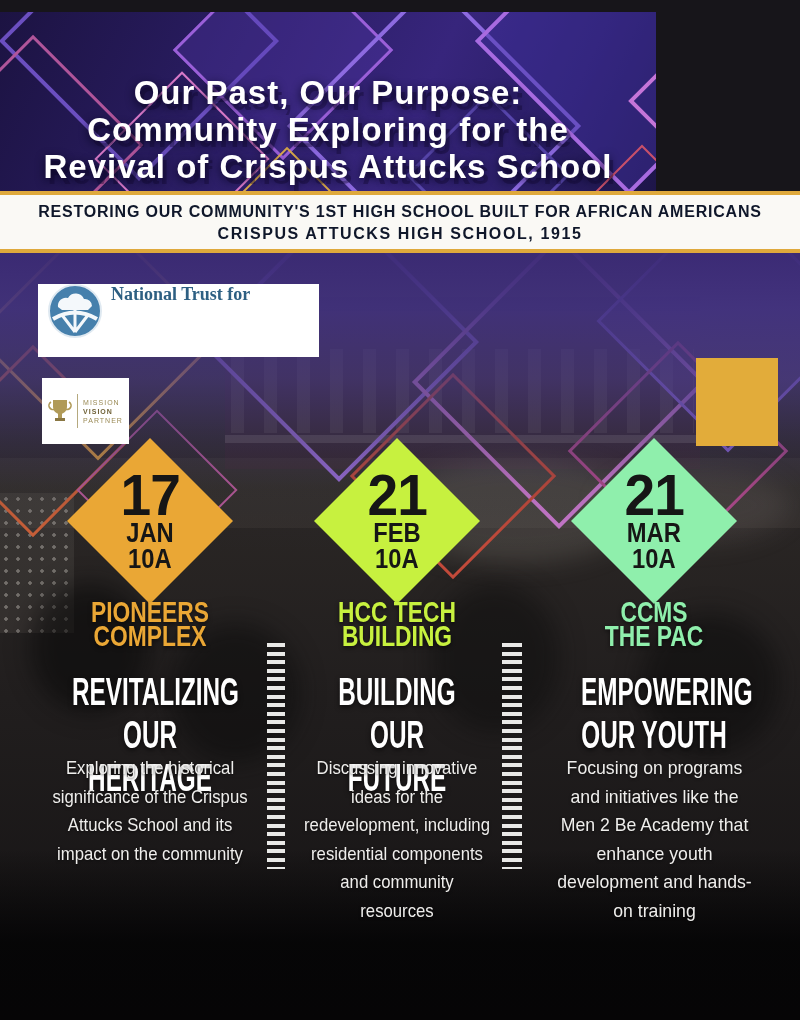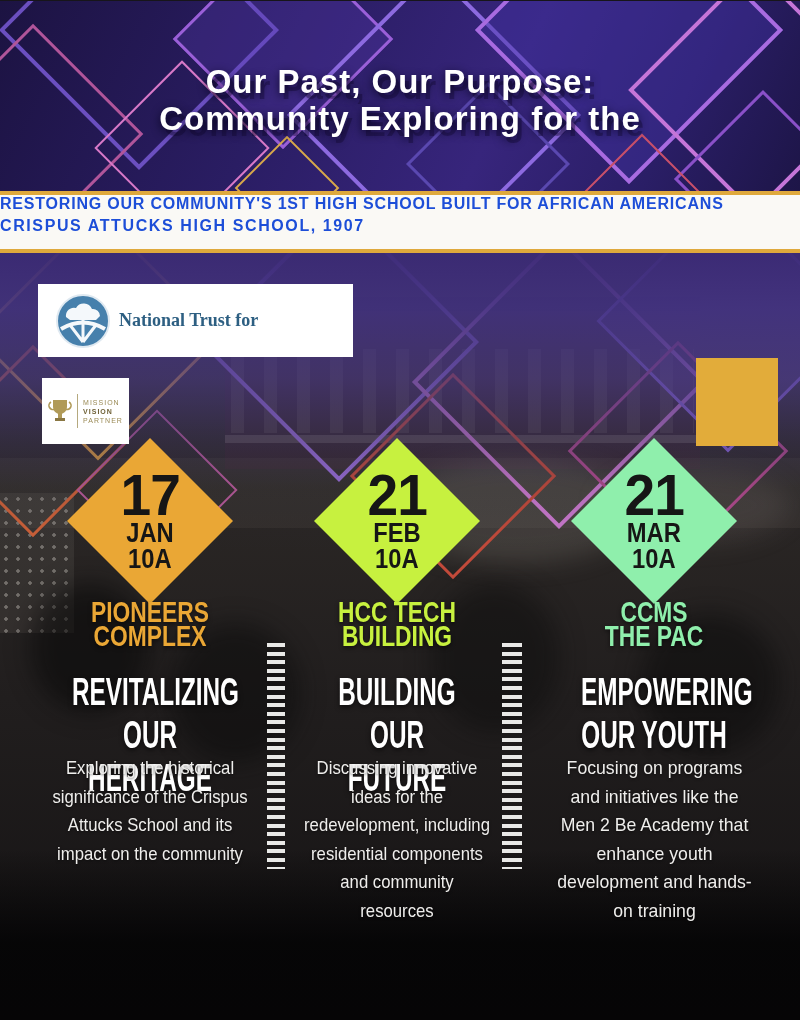--- a/index.html
+++ b/index.html
@@ -1,30 +1,30 @@
 <!DOCTYPE html>
 <html><head>
 <meta charset="utf-8">
 <style>
   html,body{margin:0;padding:0;background:#000;}
   .poster{position:relative;width:800px;height:1020px;overflow:hidden;
     background:#17151a;font-family:"Liberation Sans",sans-serif;}
 
   
-  .header{position:absolute;left:0;top:1px;width:800px;height:192px;overflow:hidden;
+  .header{position:absolute;left:0;top:12px;width:656px;height:192px;overflow:hidden;
     background:linear-gradient(115deg,#1c1342 0%,#2a1d63 35%,#37257c 62%,#2a1e66 82%,#1d1547 100%);}
   .dsq{position:absolute;transform:rotate(45deg);}
   .title{position:absolute;left:0;top:62px;width:100%;text-align:center;color:#fff;
     font-weight:bold;font-size:33px;line-height:37px;letter-spacing:1px;
     text-shadow:0 3px 10px rgba(5,0,25,.85),4px 6px 0 rgba(18,8,48,.38);}
 
   
   .banner{position:absolute;left:0;top:191px;width:800px;height:62px;box-sizing:border-box;
     background:#faf9f5;border-top:4px solid #dfa93c;border-bottom:4px solid #dfa93c;
-    text-align:left;color:#1d4ed8;font-weight:bold;padding-top:0;}
+    text-align:center;color:#0f172a;font-weight:bold;padding-top:8px;}
   .banner .bl1{font-size:16px;letter-spacing:0.8px;}
   .banner .bl2{font-size:16px;letter-spacing:1.6px;margin-top:4px;}
 
   
   .body-bg{position:absolute;left:0;top:253px;width:800px;height:767px;overflow:hidden;
     background:linear-gradient(180deg,#35302e 0%,#2c2826 28%,#211e1e 58%,#141213 100%);}
   .building{position:absolute;left:225px;top:44px;width:475px;height:172px;opacity:.6;
     background:linear-gradient(180deg,#221926 0 14px,#39262e 14px 100%);}
   .bldg-win{position:absolute;left:6px;right:6px;top:52px;height:84px;
     background:repeating-linear-gradient(90deg,rgba(195,185,172,.22) 0 13px,transparent 13px 33px);}
@@ -34,21 +34,21 @@
     background-image:radial-gradient(rgba(210,205,198,.4) 1.5px,transparent 2px);background-size:12px 12px;}
   .blob{position:absolute;border-radius:50%;filter:blur(12px);}
   .purple-overlay{position:absolute;left:0;top:0;width:800px;height:330px;
     background:linear-gradient(180deg,rgba(59,42,118,.96) 0,rgba(66,50,128,.9) 55px,
       rgba(71,56,128,.68) 125px,rgba(60,50,100,.4) 185px,rgba(40,36,56,.12) 235px,rgba(0,0,0,0) 300px);}
   .bottom-fade{position:absolute;left:0;top:596px;width:800px;height:171px;
     background:linear-gradient(180deg,rgba(3,3,4,0) 0%,rgba(3,3,4,.85) 55%,#060506 100%);}
 
   
   .logo{position:absolute;background:#fff;box-sizing:border-box;z-index:5;}
-  .nthp{left:38px;top:284px;width:315px;height:73px;display:flex;align-items:center;padding-left:18px;}
+  .nthp{left:38px;top:284px;width:281px;height:73px;display:flex;padding-left:10px;}
   .nthp-text{margin-left:9px;color:#2d5f82;font-family:"Liberation Serif",serif;
     font-weight:bold;font-size:18px;line-height:21px;}
   .mvp{left:42px;top:378px;width:87px;height:66px;display:flex;align-items:center;justify-content:center;gap:5px;}
   .mvp-sep{width:1px;height:34px;background:#b5a97e;}
   .mvp-text{font-size:7px;line-height:9px;letter-spacing:1px;color:#9a8a55;font-weight:normal;}
   .mvp-text .mid{font-weight:bold;color:#6f6136;}
   .m2b-shadow{position:absolute;left:696px;top:358px;width:82px;height:88px;background:#e2ac3a;z-index:4;}
   .m2b{left:684px;top:349px;width:84px;height:89px;display:flex;flex-direction:column;
     align-items:center;justify-content:center;}
   .m2b-text{font-family:"Liberation Serif",serif;font-weight:bold;font-size:15px;color:#151515;line-height:14px;}
@@ -101,26 +101,27 @@
     <div class="dsq" style="left:665px;top:0px;width:170px;height:170px;border:4px solid #c575d8;"></div>
     <div class="dsq" style="left:-45px;top:55px;width:150px;height:150px;border:3px solid #b0559a;"></div>
     <div class="dsq" style="left:120px;top:85px;width:120px;height:120px;border:2px solid #d879c8;"></div>
     <div class="dsq" style="left:430px;top:105px;width:110px;height:110px;border:3px solid #5a48b0;"></div>
     <div class="dsq" style="left:700px;top:115px;width:120px;height:120px;border:3px solid #8a50c8;"></div>
     <div class="dsq" style="left:250px;top:150px;width:70px;height:70px;border:2px solid #d8a84a;"></div>
     <div class="dsq" style="left:600px;top:150px;width:80px;height:80px;border:2px solid #c8506a;"></div>
     <h1 class="title" style="margin:0;font-size:33px;">
       <div>Our Past, Our Purpose:</div>
       <div>Community Exploring for the</div>
+      <div>Revival of Crispus Attucks School</div>
     </h1>
   </section>
 
   <section class="banner">
     <div class="bl1">RESTORING OUR COMMUNITY'S 1ST HIGH SCHOOL BUILT FOR AFRICAN AMERICANS</div>
-    <div class="bl2">CRISPUS ATTUCKS HIGH SCHOOL, 1907</div>
+    <div class="bl2">CRISPUS ATTUCKS HIGH SCHOOL, 1915</div>
   </section>
 
   <div class="body-bg">
     <div class="building">
       <div class="bldg-win"></div>
       <div class="bldg-trim"></div>
     </div>
     <div class="band"></div>
     <div class="pegboard"></div>
     <div class="blob" style="left:395px;top:205px;width:245px;height:105px;background:rgba(152,146,138,.22);"></div>

